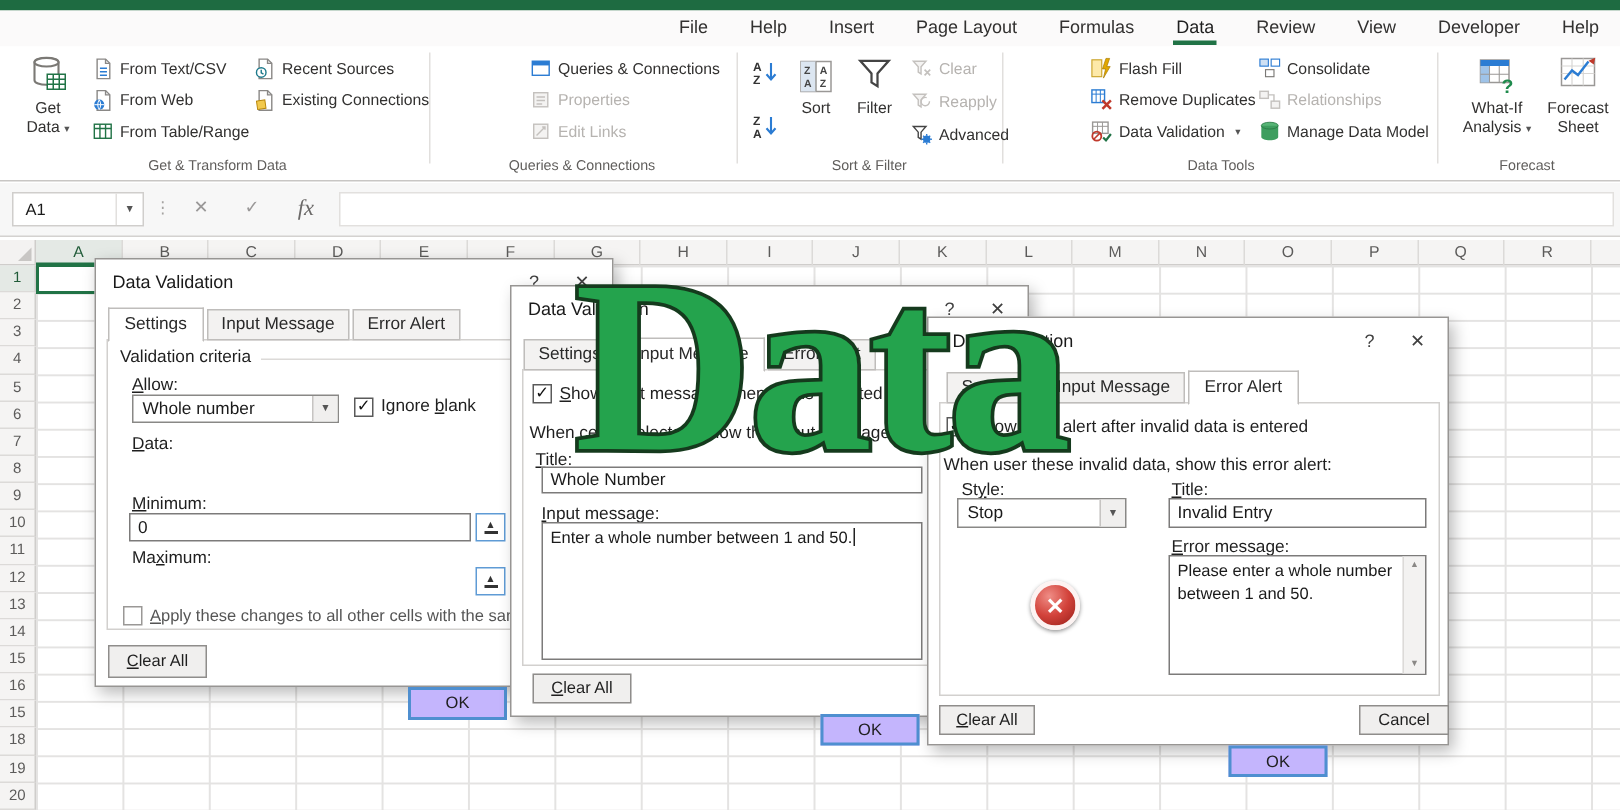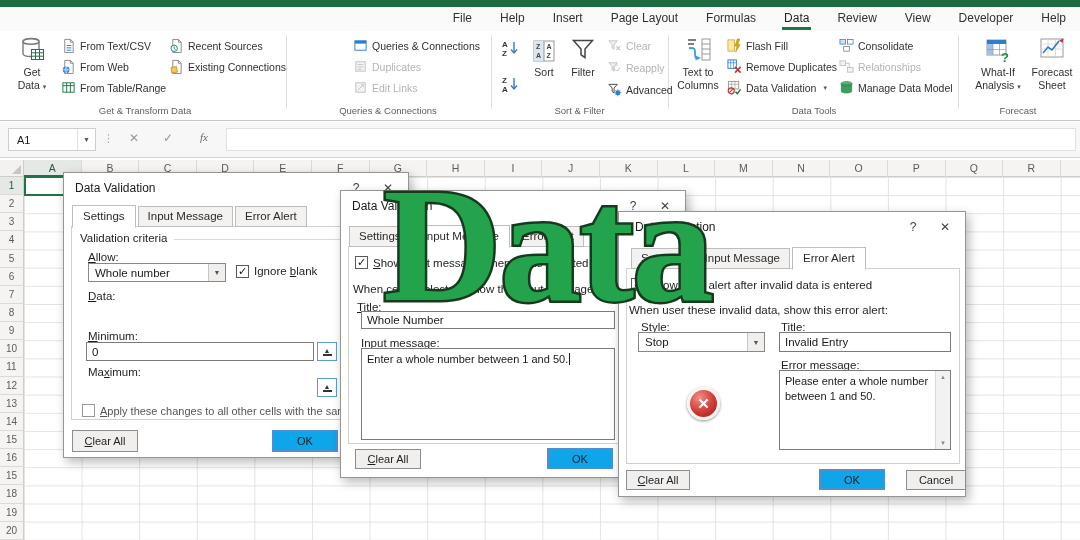--- a/index.html
+++ b/index.html
@@ -27,21 +27,21 @@
   .ritem .ic { width:16px; height:16px; display:inline-flex; align-items:center; justify-content:center; }
   .caret::after { content:"▾"; font-size:7px; margin-left:3px; color:#555; }
   .szbtn { position:absolute; width:22px; height:22px; display:flex; align-items:center; justify-content:center; cursor:default; }
 
   
   .fbar { position:absolute; left:0; top:122px; width:1080px; height:36px; background:#f7f7f7; border-bottom:1px solid #d4d2d0; }
   .namebox { position:absolute; left:8px; top:6px; width:88px; height:23px; background:#fff; border:1px solid #d0cecc; font-size:11px; display:flex; align-items:center; padding-left:8px; }
   .namebox .nb-arrow { position:absolute; right:0; top:0; width:18px; height:21px; border-left:1px solid #e2e0de; display:flex; align-items:center; justify-content:center; font-size:7px; color:#555; }
   .fdots { position:absolute; left:103px; top:10px; color:#a5a3a1; font-size:11px; letter-spacing:0; }
   .fbtn { position:absolute; top:9px; width:24px; height:18px; text-align:center; font-size:12px; color:#9a9898; }
-  .fxbtn { font-family:"Liberation Serif",serif; font-style:italic; color:#6b6968; font-size:11px; }
+  .fxbtn { font-family:"Liberation Serif",serif; font-style:italic; color:#6b6968; font-size:15px; }
   .finput { position:absolute; left:226px; top:6px; right:4px; height:23px; background:#fff; border:1px solid #e2e0de; }
 
   
   .corner { position:absolute; left:0; top:160px; width:24px; height:17px; background:#f3f2f1; border-right:1px solid #cfcdcb; border-bottom:1px solid #cfcdcb; }
   .corner::after { content:""; position:absolute; right:2px; bottom:2px; border-style:solid; border-width:0 0 9px 9px; border-color:transparent transparent #c8c6c4 transparent; }
   .col-headers { position:absolute; left:24px; top:160px; width:1056px; height:17px; display:flex; background:#f5f4f3; border-bottom:1px solid #cfcdcb; }
   .colh { width:57.6px; height:17px; font-size:10.5px; color:#5c5b5a; text-align:center; line-height:16px; border-right:1px solid #dcdad8; flex:none; }
   .colh.sel { background:#e4e9e5; border-bottom:2px solid #217346; color:#205b38; }
   .row-headers { position:absolute; left:0; top:177px; width:24px; height:363px; }
   .rowh { height:18.15px; font-size:10px; color:#5c5b5a; text-align:center; border-bottom:1px solid #dcdad8; border-right:1px solid #cfcdcb; line-height:18px; background:#f5f4f3; }
@@ -61,21 +61,21 @@
   .dlg-content { position:absolute; background:#fff; border:1px solid #d2d0ce; }
   .flabel { position:absolute; color:#1f1f1f; white-space:nowrap; }
   .grpline { position:absolute; height:1px; background:#dcdad8; }
   .tinput { position:absolute; background:#fff; border:1px solid #7c7b7a; font-size:11.5px; display:flex; align-items:center; padding-left:5px; white-space:nowrap; overflow:hidden; }
   .tarea { position:absolute; background:#fff; border:1px solid #7c7b7a; font-size:11px; line-height:1.35; }
   .tarea .txt { position:absolute; left:5px; top:3px; right:18px; }
   .combo { position:absolute; background:#fff; border:1px solid #898886; display:flex; align-items:center; padding-left:6px; font-size:11.5px; }
   .combo .cbtn { position:absolute; right:0; top:0; bottom:0; width:17px; background:#f0efee; border-left:1px solid #c6c4c2; display:flex; align-items:center; justify-content:center; font-size:7px; color:#555; }
   .chk { position:absolute; width:13px; height:13px; background:#fff; border:1px solid #5a5a5a; display:flex; align-items:center; justify-content:center; font-size:11px; color:#111; line-height:1; }
   .btn { position:absolute; height:22px; background:#f0efee; border:1px solid #8f8d8b; display:flex; align-items:center; justify-content:center; font-size:11px; color:#1f1f1f; cursor:default; }
-  .btn.default { border:2px solid #4f8fd0; background:#0ea5e9; }
+  .btn.default { border:2px solid #4f8fd0; background:#c4b5fd;margin-top:28px; }
   .rangebtn { position:absolute; width:20px; height:19px; background:#fff; border:1px solid #5f9bd5; display:flex; flex-direction:column; align-items:center; justify-content:center; }
   .rangebtn .ra { font-size:7px; color:#333; line-height:5px; }
   .rangebtn .rb { width:9px; height:2px; background:#333; margin-top:1px; }
   .scrollstrip { position:absolute; right:0; top:0; bottom:0; width:15px; background:#f3f2f1; border-left:1px solid #dcdad8; display:flex; flex-direction:column; justify-content:space-between; align-items:center; padding:2px 0; font-size:6px; color:#8a8886; }
   .tcaret { display:inline-block; width:1px; height:12px; background:#222; margin-left:1px; vertical-align:-2px; }
   u { text-decoration:underline; }
 
   
   .overlay-word { position:absolute; font-family:"Liberation Serif","DejaVu Serif",serif; font-weight:700; line-height:1; z-index:20; paint-order:stroke fill; white-space:nowrap; pointer-events:none; }
   .ov1 { left:383px; top:163px; font-size:164px; letter-spacing:-2px; }
@@ -186,21 +186,21 @@
         </span>
       <span>Queries &amp; Connections</span>
     </div>
     <div class="ritem disabled" style="left:352px;top:26px">
       <span class="ic">
           <svg width="15" height="15" viewBox="0 0 16 16">
             <rect x="3" y="3" width="10" height="10" fill="#f4f3f2" stroke="#c4c1be"></rect>
             <path d="M5 6h6M5 8.5h6M5 11h4" stroke="#c4c1be"></path>
           </svg>
         </span>
-      <span>Duplicates</span>
+      <span>Properties</span>
     </div>
     <div class="ritem disabled" style="left:352px;top:47px">
       <span class="ic">
           <svg width="15" height="15" viewBox="0 0 16 16">
             <rect x="3" y="3" width="10" height="10" fill="#f4f3f2" stroke="#c4c1be"></rect>
             <path d="M5 11l6-6M9 5h2v2" stroke="#c4c1be" fill="none"></path>
           </svg>
         </span>
       <span>Edit Links</span>
     </div>
@@ -265,33 +265,20 @@
       <span class="ic">
           <svg width="15" height="15" viewBox="0 0 16 16">
             <path d="M2 2.5h9L7.5 6.5v5l-2-1.3V6.5z" fill="#fff" stroke="#444"></path>
             <circle cx="11.5" cy="11.5" r="2.6" fill="#2b7cd3"></circle>
             <path d="M11.5 7.8v1.2M11.5 14v1.2M7.8 11.5h1.2M14 11.5h1.2M9 9l.9.9M13.1 13.1l.9.9M14 9l-.9.9M9.9 13.1l-.9.9" stroke="#2b7cd3"></path>
           </svg>
         </span>
       <span>Advanced</span>
     </div>
 
-    <div class="rbig" style="left:674px">
-      <span class="icb">
-        <svg width="28" height="28" viewBox="0 0 28 28">
-            <path d="M4 4h8M4 8h6" stroke="#555" stroke-width="1.4"></path>
-            <rect x="18" y="3" width="8" height="21" fill="#fff" stroke="#9a9896"></rect>
-            <path d="M18 8h8M18 13h8M18 18h8" stroke="#9a9896"></path>
-            <path d="M5 12c6 0 6 0 6 5s0 5 4 5" fill="none" stroke="#3aa0d8" stroke-width="1.8"></path>
-            <polygon points="17,22 11.5,24.5 11.5,19.5" fill="#3aa0d8"></polygon>
-          </svg>
-      </span>
-      <span class="lbl">Text to</span>
-      <span class="lbl">Columns</span>
-    </div>
     <div class="ritem" style="left:726px;top:5px">
       <span class="ic">
           <svg width="15" height="15" viewBox="0 0 16 16">
             <rect x="1" y="2" width="7" height="12" fill="#fde9a9" stroke="#c9a227" stroke-width=".8"></rect>
             <polygon points="11,1 8.5,8.5 10.7,8.5 9.2,15 14,6.8 11.6,6.8 13.6,1" fill="#e2a800" stroke="#a87c00" stroke-width=".5"></polygon>
           </svg>
         </span>
       <span>Flash Fill</span>
     </div>
     <div class="ritem" style="left:726px;top:26px">
@@ -509,21 +496,21 @@
     <div class="tabstrip" style="left:12px;top:33px">
         <div class="dtab">Settings</div>
         <div class="dtab">Input Message</div>
         <div class="dtab active">Error Alert</div>
       </div>
     <div class="dlg-content" style="left:7px;top:56px;width:334px;height:196px"></div>
     <div class="chk" style="left:12px;top:66px">✓</div>
     <div class="flabel" style="left:30px;top:67px"><u>S</u>how error alert after invalid data is entered</div>
     <div class="flabel" style="left:10px;top:92px">When user these invalid data, show this error alert:</div>
     <div class="flabel" style="left:22px;top:109px">St<u>y</u>le:</div>
-    <div class="combo" style="left:19px;top:120px;width:127px;height:20px">
+    <div class="combo" style="left:19px;top:120px;width:113px;height:20px">
       <span>Stop</span>
       <span class="cbtn">▼</span>
     </div>
     <div class="flabel" style="left:162px;top:109px"><u>T</u>itle:</div>
     <div class="tinput" style="left:160px;top:120px;width:172px;height:20px">
         <span>Invalid Entry</span>
       </div>
     <div class="flabel" style="left:162px;top:147px"><u>E</u>rror message:</div>
     <div class="tarea" style="left:160px;top:158px;width:172px;height:80px">
       <div class="txt"><span>Please enter a whole number between 1 and 50.</span></div>

